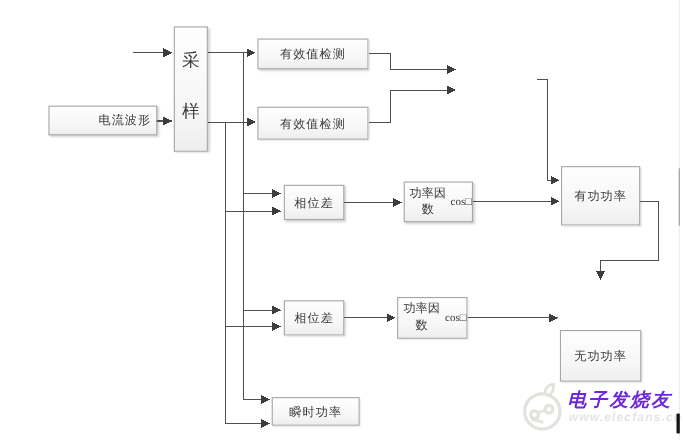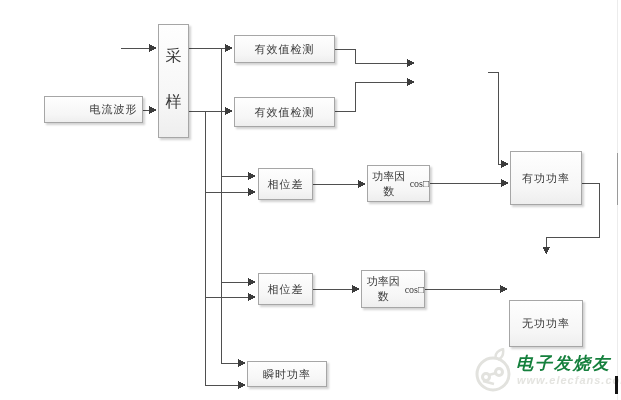--- a/index.html
+++ b/index.html
@@ -36,21 +36,21 @@
   
   #edge-faint-line{position:absolute;left:617px;top:0;width:1px;height:400px;background:#ececec;}
   #edge-gray-segment{position:absolute;left:617px;top:153px;width:1px;height:52px;background:#9a9a9a;}
   #edge-black-bar{position:absolute;left:615px;top:376px;width:3px;height:18px;background:#141414;}
 
   
   #watermark{position:absolute;left:474px;top:344px;width:140px;height:52px;color:#e3e3e0;}
   #watermark-logo{position:absolute;left:0;top:4px;}
   #watermark-brand{
     position:absolute;left:42px;top:8px;font-size:17px;font-weight:bold;letter-spacing:2px;
-    color:#15803d;text-shadow:1px 1px 0 #ffffff;white-space:nowrap;
+    color:#6d28d9;text-shadow:1px 1px 0 #ffffff;white-space:nowrap;
     font-family:Liberation Sans, sans-serif;font-style:italic;
   }
   #watermark-url{
     position:absolute;left:43px;top:30px;font-size:11px;font-weight:bold;letter-spacing:1px;
     color:#e4e4e0;text-shadow:1px 1px 0 #ffffff;white-space:nowrap;
     font-family:"Liberation Sans","DejaVu Sans",sans-serif;font-style:italic;
   }
 </style>
 </head>
 <body>

